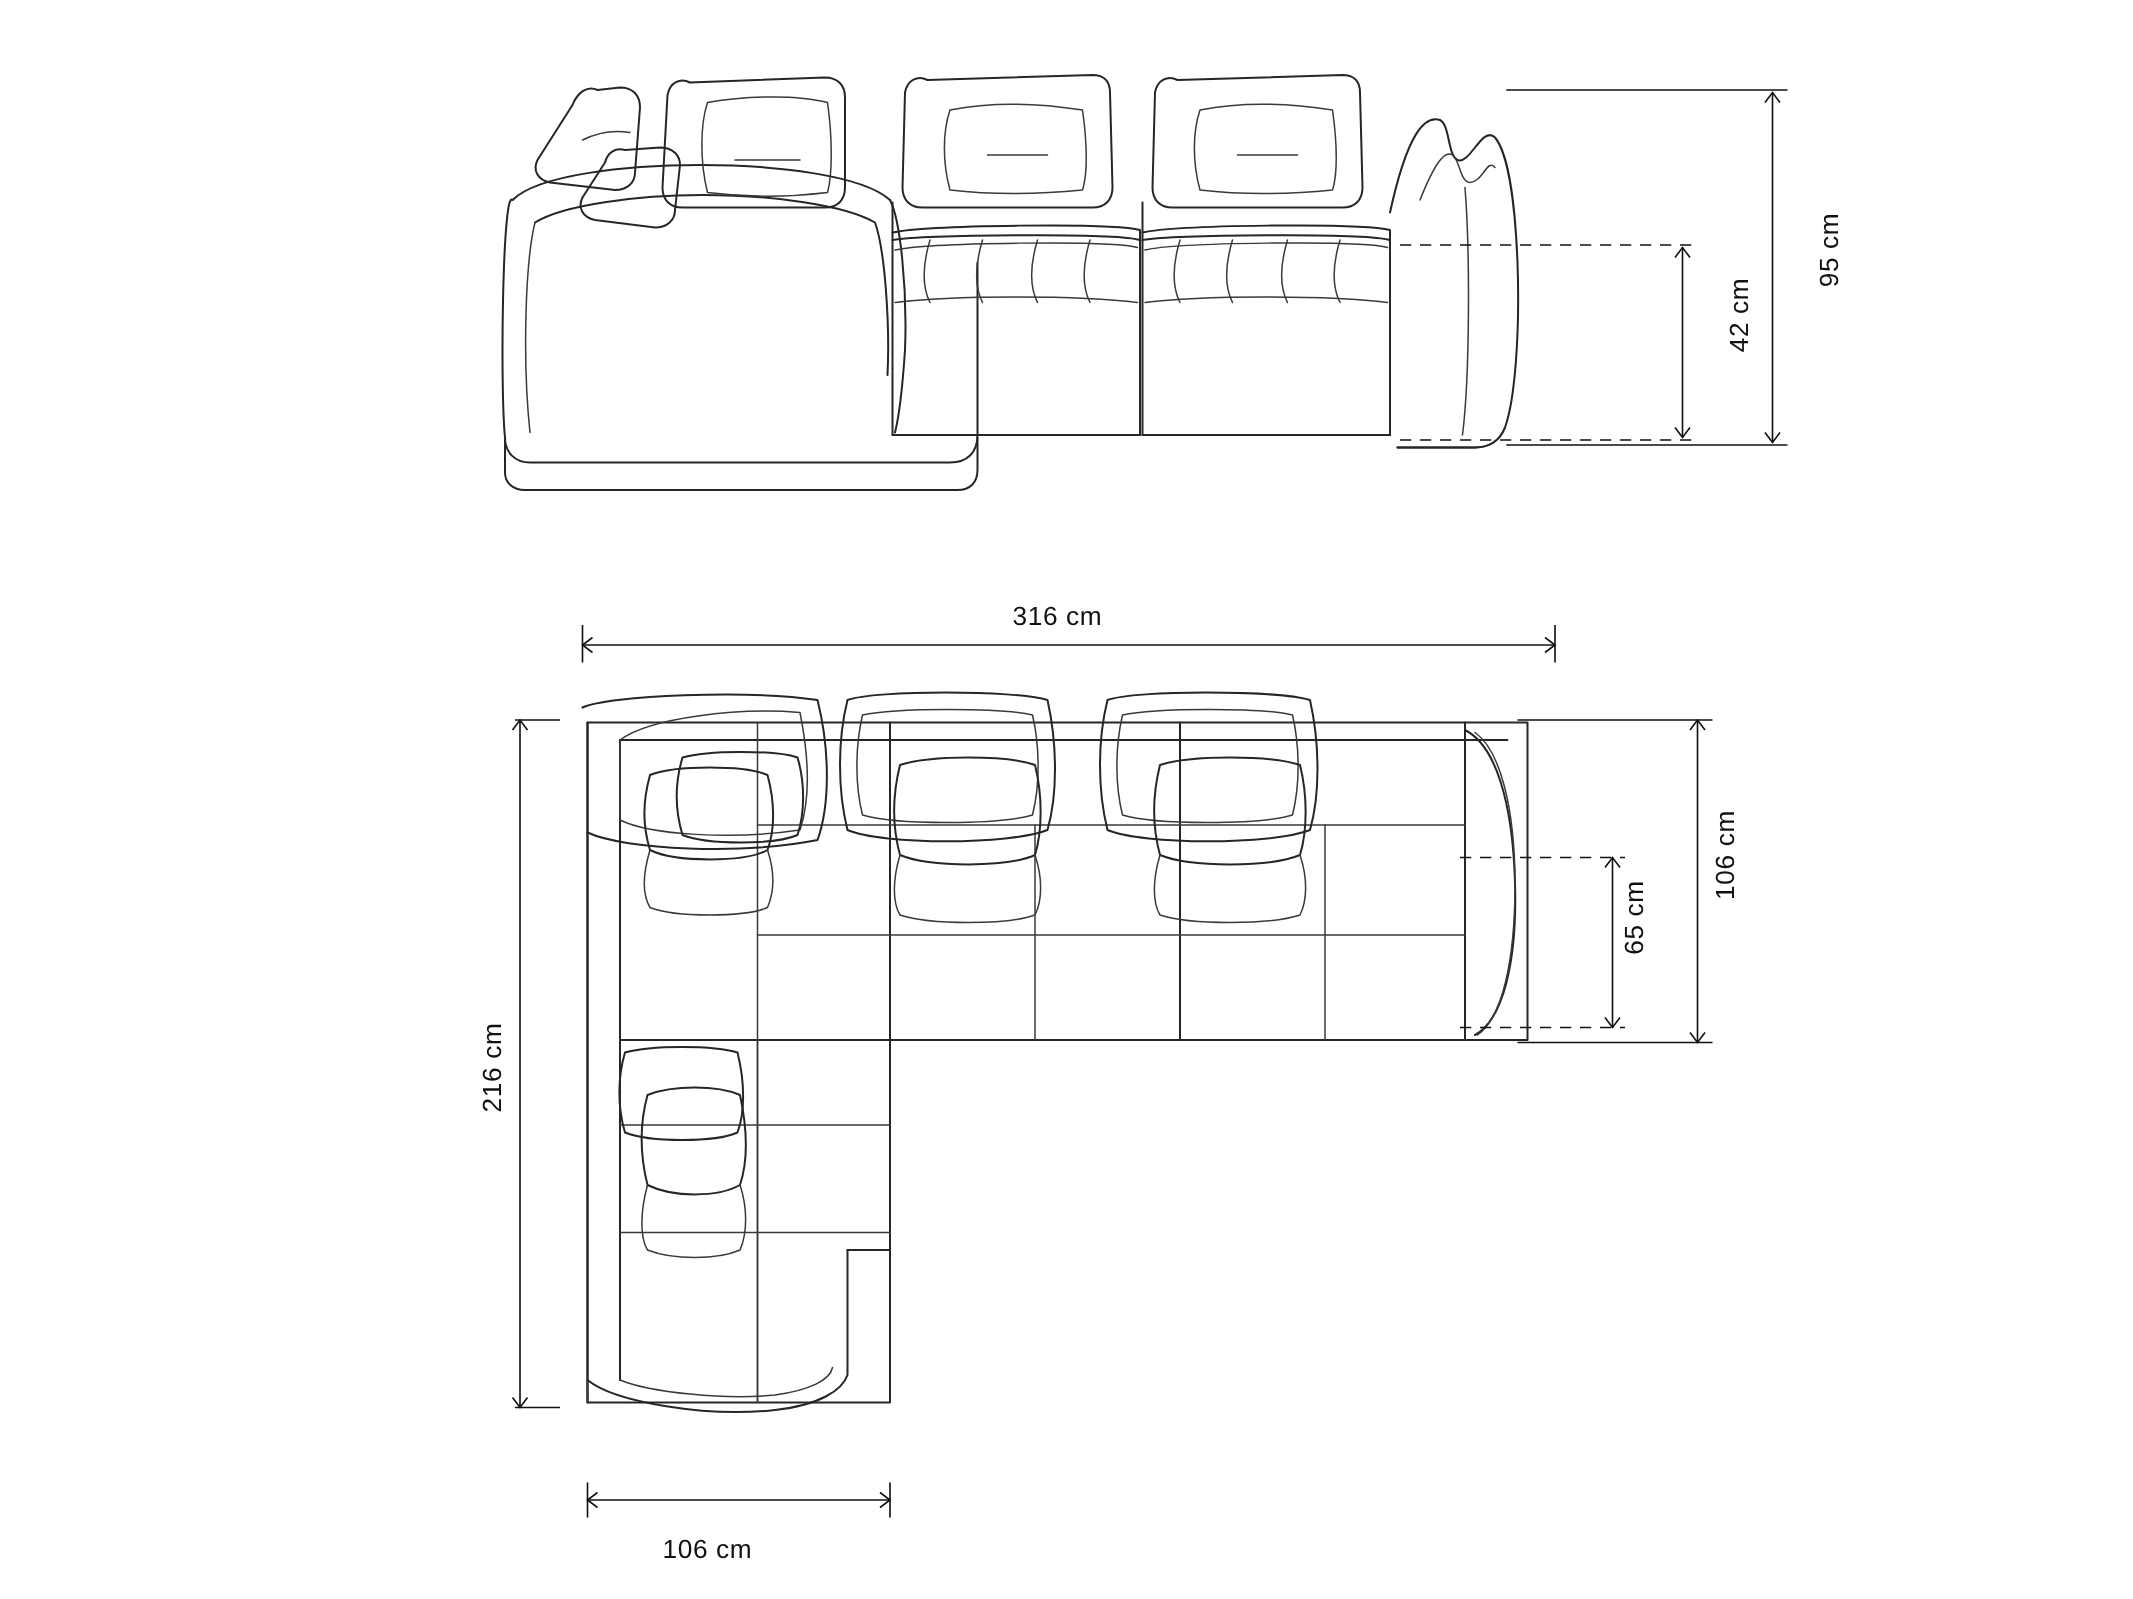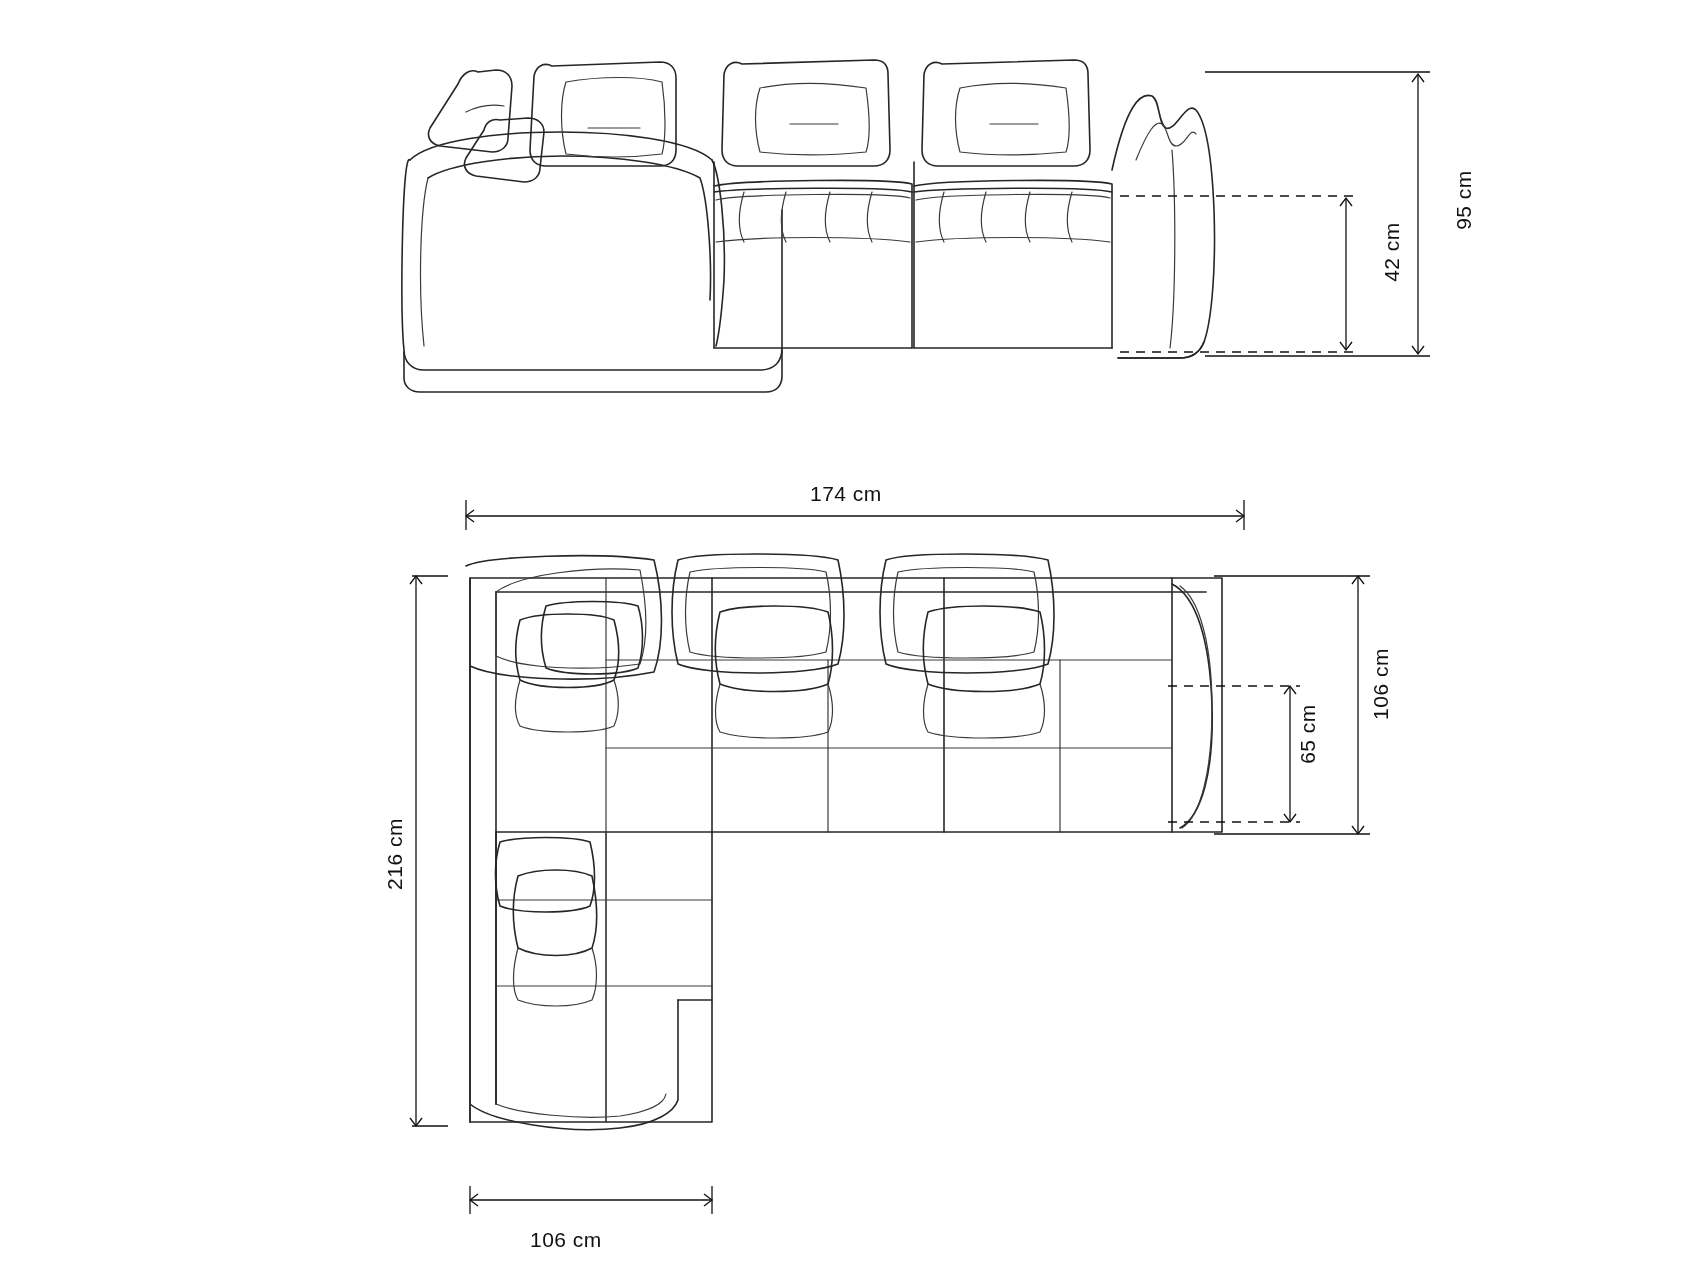--- a/index.html
+++ b/index.html
@@ -225,19 +225,19 @@
       <path class="dash" d="M1168 686 L1300 686"></path>
       <path class="dash" d="M1168 822 L1300 822"></path>
       <path class="dim" d="M1290 686 L1290 822"></path>
       <path class="dim" d="M1284 694 L1290 686 L1296 694"></path>
       <path class="dim" d="M1284 814 L1290 822 L1296 814"></path>
     </g>
   </svg>
 
   <div class="dim-label rot" style="left:1424px; top:188px; width:80px; text-align:center;">95 cm</div>
   <div class="dim-label rot" style="left:1352px; top:240px; width:80px; text-align:center;">42 cm</div>
-  <div class="dim-label" style="left:810px; top:482px;">174 cm</div>
+  <div class="dim-label" style="left:810px; top:482px;">316 cm</div>
   <div class="dim-label rot" style="left:352px; top:842px; width:86px; text-align:center;">216 cm</div>
   <div class="dim-label rot" style="left:1336px; top:672px; width:90px; text-align:center;">106 cm</div>
   <div class="dim-label rot" style="left:1268px; top:722px; width:80px; text-align:center;">65 cm</div>
   <div class="dim-label" style="left:530px; top:1228px;">106 cm</div>
 
 </div>
 
 </body></html>

